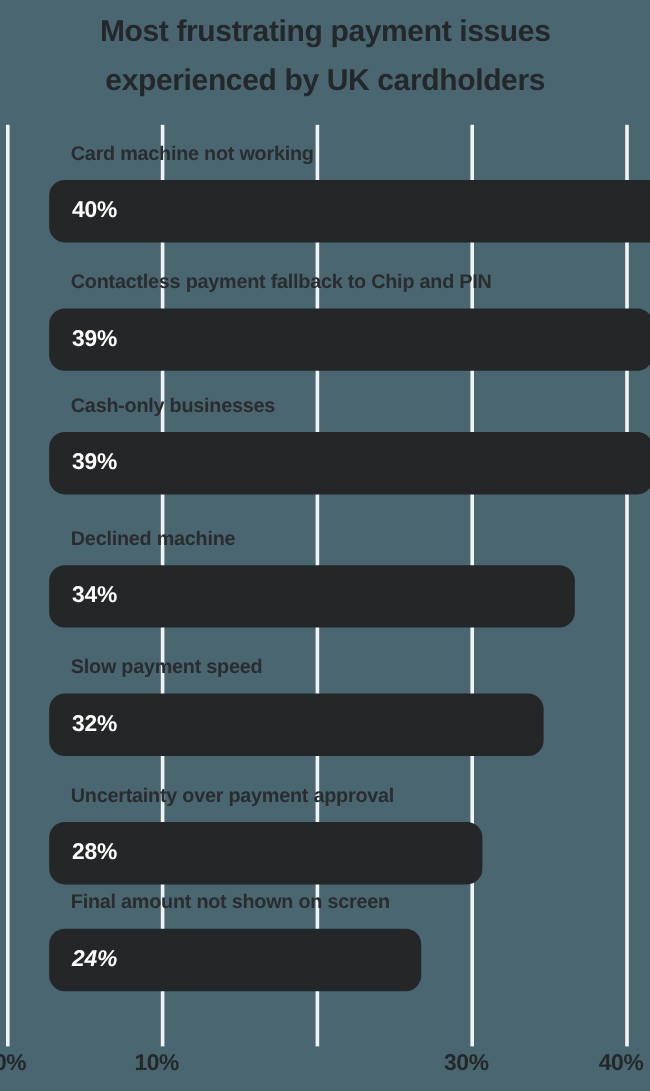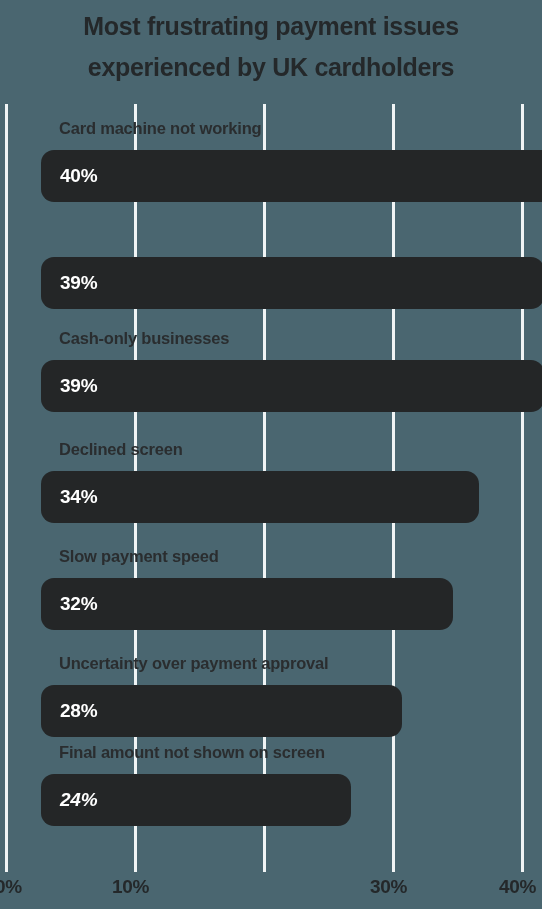--- a/index.html
+++ b/index.html
@@ -136,36 +136,37 @@
 
     <div class="bar-row" style="top:0px;">
       <div class="bar-label">Card machine not working</div>
       <div class="bar-track" style="width:516px;">
         <div class="bar-fill" style="width:516px;"></div>
         <div class="bar-value">40%</div>
       </div>
     </div>
 
     <div class="bar-row" style="top:107px;">
+      <div class="bar-label">Contactless payment fallback to Chip and PIN</div>
       <div class="bar-track" style="width:503px;">
         <div class="bar-fill" style="width:503px;"></div>
         <div class="bar-value">39%</div>
       </div>
     </div>
 
     <div class="bar-row" style="top:210px;">
       <div class="bar-label">Cash-only businesses</div>
       <div class="bar-track" style="width:503px;">
         <div class="bar-fill" style="width:503px;"></div>
         <div class="bar-value">39%</div>
       </div>
     </div>
 
     <div class="bar-row" style="top:321px;">
-      <div class="bar-label">Declined screen</div>
+      <div class="bar-label">Declined machine</div>
       <div class="bar-track" style="width:438px;border-radius:15px;">
         <div class="bar-fill" style="width:438px;"></div>
         <div class="bar-value">34%</div>
       </div>
     </div>
 
     <div class="bar-row" style="top:428px;">
       <div class="bar-label">Slow payment speed</div>
       <div class="bar-track" style="width:412px;">
         <div class="bar-fill" style="width:412px;"></div>

